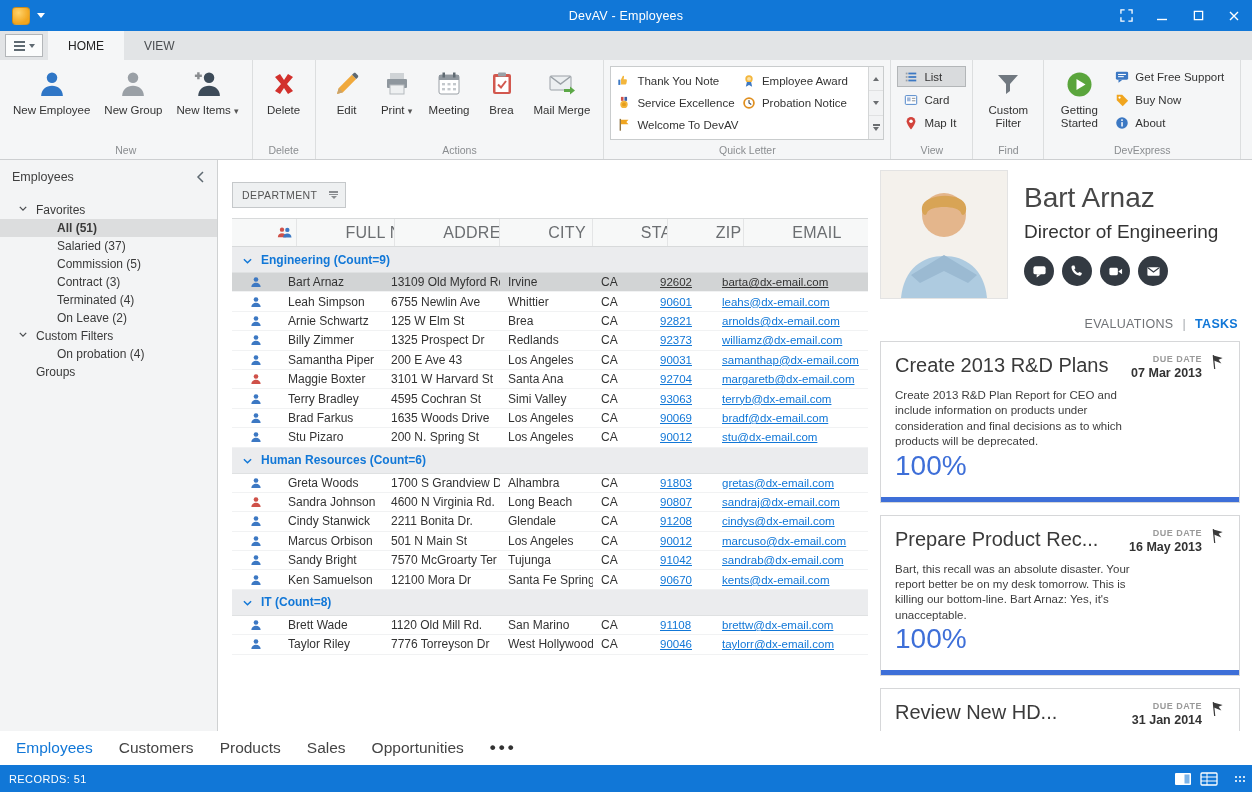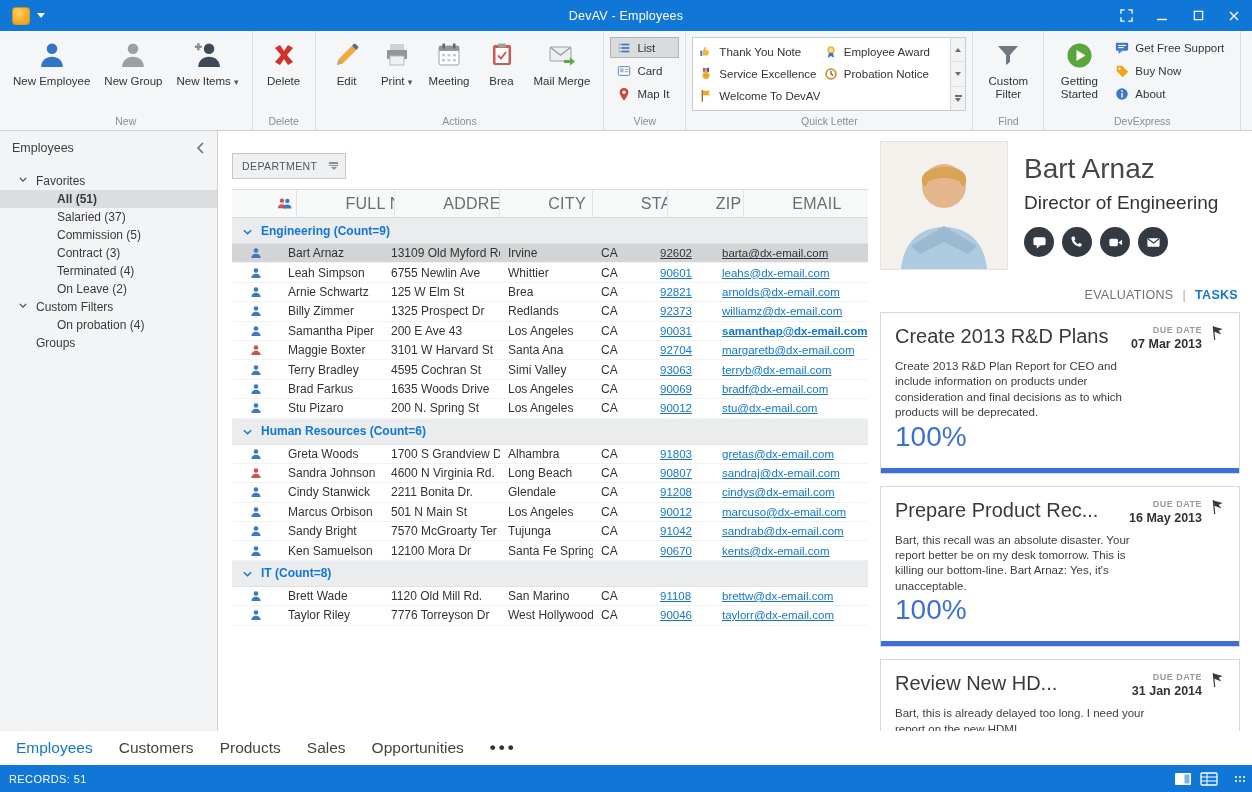--- a/index.html
+++ b/index.html
@@ -152,20 +152,32 @@
           </svg>
         </div>
       <div class="tb-btn">
           <svg width="12" height="12" viewBox="0 0 12 12">
             <path d="M2 2l8 8M10 2l-8 8"></path>
           </svg>
         </div>
     </div>
   </div>
 
+  <div class="tabrow">
+    <div class="appmenu">
+      <span class="bars">
+          <i></i>
+          <i></i>
+          <i></i>
+        </span>
+      <span class="caret-down"></span>
+    </div>
+    <div class="tab active">HOME</div>
+    <div class="tab">VIEW</div>
+  </div>
 
   <div class="ribbon">
 
     <div class="rgroup">
       <div class="rgroup-content">
         <div class="bigbtn">
           <span class="bicon">
               <svg width="28" height="28" viewBox="0 0 16 16">
                 <circle cx="8" cy="4.4" r="3" fill="#2f76c6"></circle>
                 <path d="M1.8 14.8c0-3.5 2.8-5.8 6.2-5.8s6.2 2.3 6.2 5.8z" fill="#2f76c6"></path>
@@ -268,20 +280,82 @@
               <svg width="28" height="26" viewBox="0 0 28 26">
                 <rect x="2" y="5" width="21" height="14" rx="1" fill="#eceff1" stroke="#9aa0a6"></rect>
                 <path d="M2.5 5.5 12.5 13 22.5 5.5" fill="none" stroke="#9aa0a6" stroke-width="1.5"></path>
                 <path d="M16 18h6v-2.5l5 4-5 4V21h-6z" fill="#5ca847"></path>
               </svg>
             </span>
           <span class="blabel">Mail Merge</span>
         </div>
       </div>
       <div class="rgroup-caption">Actions</div>
+    </div>
+
+    <div class="rgroup">
+      <div class="rgroup-content">
+        <div class="gallery">
+          <div class="gal-items">
+            <div class="gal-item">
+              <svg width="14" height="14" viewBox="0 0 16 16">
+                  <path d="M1.5 6.5h2.3v6H1.5z" fill="#3c78c3"></path>
+                  <path d="M4.6 12h4.6c.8 0 1.5-.6 1.6-1.4l.5-2.8a1.4 1.4 0 0 0-1.4-1.7H7.5l.5-2.4A1.3 1.3 0 0 0 6.7 2L4.6 6.3z" fill="#f3b63c"></path>
+                </svg>
+              <span>Thank You Note</span>
+            </div>
+            <div class="gal-item">
+              <svg width="14" height="14" viewBox="0 0 16 16">
+                  <circle cx="8" cy="5.6" r="4.2" fill="#f3b63c"></circle>
+                  <circle cx="8" cy="5.6" r="2.2" fill="#fbe1a6"></circle>
+                  <path d="M5.6 9 4.4 14.5l3.6-2 3.6 2L10.4 9z" fill="#3c78c3"></path>
+                </svg>
+              <span>Employee Award</span>
+            </div>
+            <div class="gal-item">
+              <svg width="14" height="14" viewBox="0 0 16 16">
+                  <path d="M4.5 1h3v4.5h-3z" fill="#cf5149"></path>
+                  <path d="M8.5 1h3v4.5h-3z" fill="#3c5ea0"></path>
+                  <circle cx="8" cy="9.6" r="4.2" fill="#f3b63c"></circle>
+                  <circle cx="8" cy="9.6" r="2.2" fill="#e59d1a"></circle>
+                </svg>
+              <span>Service Excellence</span>
+            </div>
+            <div class="gal-item">
+              <svg width="14" height="14" viewBox="0 0 16 16">
+                  <circle cx="8" cy="8" r="5.6" fill="#fff" stroke="#e08f1f" stroke-width="2"></circle>
+                  <path d="M8 4.6V8l2.6 1.6" stroke="#44505a" stroke-width="1.3" fill="none"></path>
+                </svg>
+              <span>Probation Notice</span>
+            </div>
+            <div class="gal-item">
+              <svg width="14" height="14" viewBox="0 0 16 16">
+                  <rect x="3" y="1" width="1.5" height="13.5" fill="#8a6d3b"></rect>
+                  <path d="M4.5 2h8.6l-2.4 2.6 2.4 2.6H4.5z" fill="#f0a51f"></path>
+                </svg>
+              <span>Welcome To DevAV</span>
+            </div>
+          </div>
+          <div class="gal-scroll">
+            <div class="gal-sbtn">
+                <span class="tri-up"></span>
+              </div>
+            <div class="gal-sbtn">
+                <span class="tri-down"></span>
+              </div>
+            <div class="gal-sbtn">
+                <span class="tri-more">
+                  <i></i>
+                  <span class="tri-down"></span>
+                </span>
+              </div>
+          </div>
+        </div>
+      </div>
+      <div class="rgroup-caption">Quick Letter</div>
     </div>
 
     <div class="rgroup">
       <div class="rgroup-content">
         <div class="stack">
           <div class="smallbtn sel">
             <svg width="14" height="14" viewBox="0 0 16 16">
                 <g fill="#3c78c3">
                   <rect x="5" y="3" width="9" height="2"></rect>
                   <rect x="5" y="7" width="9" height="2"></rect>
@@ -311,82 +385,20 @@
               </svg>
             <span>Map It</span>
           </div>
         </div>
       </div>
       <div class="rgroup-caption">View</div>
     </div>
 
     <div class="rgroup">
       <div class="rgroup-content">
-        <div class="gallery">
-          <div class="gal-items">
-            <div class="gal-item">
-              <svg width="14" height="14" viewBox="0 0 16 16">
-                  <path d="M1.5 6.5h2.3v6H1.5z" fill="#3c78c3"></path>
-                  <path d="M4.6 12h4.6c.8 0 1.5-.6 1.6-1.4l.5-2.8a1.4 1.4 0 0 0-1.4-1.7H7.5l.5-2.4A1.3 1.3 0 0 0 6.7 2L4.6 6.3z" fill="#f3b63c"></path>
-                </svg>
-              <span>Thank You Note</span>
-            </div>
-            <div class="gal-item">
-              <svg width="14" height="14" viewBox="0 0 16 16">
-                  <circle cx="8" cy="5.6" r="4.2" fill="#f3b63c"></circle>
-                  <circle cx="8" cy="5.6" r="2.2" fill="#fbe1a6"></circle>
-                  <path d="M5.6 9 4.4 14.5l3.6-2 3.6 2L10.4 9z" fill="#3c78c3"></path>
-                </svg>
-              <span>Employee Award</span>
-            </div>
-            <div class="gal-item">
-              <svg width="14" height="14" viewBox="0 0 16 16">
-                  <path d="M4.5 1h3v4.5h-3z" fill="#cf5149"></path>
-                  <path d="M8.5 1h3v4.5h-3z" fill="#3c5ea0"></path>
-                  <circle cx="8" cy="9.6" r="4.2" fill="#f3b63c"></circle>
-                  <circle cx="8" cy="9.6" r="2.2" fill="#e59d1a"></circle>
-                </svg>
-              <span>Service Excellence</span>
-            </div>
-            <div class="gal-item">
-              <svg width="14" height="14" viewBox="0 0 16 16">
-                  <circle cx="8" cy="8" r="5.6" fill="#fff" stroke="#e08f1f" stroke-width="2"></circle>
-                  <path d="M8 4.6V8l2.6 1.6" stroke="#44505a" stroke-width="1.3" fill="none"></path>
-                </svg>
-              <span>Probation Notice</span>
-            </div>
-            <div class="gal-item">
-              <svg width="14" height="14" viewBox="0 0 16 16">
-                  <rect x="3" y="1" width="1.5" height="13.5" fill="#8a6d3b"></rect>
-                  <path d="M4.5 2h8.6l-2.4 2.6 2.4 2.6H4.5z" fill="#f0a51f"></path>
-                </svg>
-              <span>Welcome To DevAV</span>
-            </div>
-          </div>
-          <div class="gal-scroll">
-            <div class="gal-sbtn">
-                <span class="tri-up"></span>
-              </div>
-            <div class="gal-sbtn">
-                <span class="tri-down"></span>
-              </div>
-            <div class="gal-sbtn">
-                <span class="tri-more">
-                  <i></i>
-                  <span class="tri-down"></span>
-                </span>
-              </div>
-          </div>
-        </div>
-      </div>
-      <div class="rgroup-caption">Quick Letter</div>
-    </div>
-
-    <div class="rgroup">
-      <div class="rgroup-content">
         <div class="bigbtn narrow">
           <span class="bicon">
               <svg width="24" height="24" viewBox="0 0 24 24">
                 <path d="M2 3h20l-8 9v7l-4 3v-10z" fill="#707880"></path>
               </svg>
             </span>
           <span class="blabel">Custom Filter</span>
         </div>
       </div>
       <div class="rgroup-caption">Find</div>
@@ -590,21 +602,21 @@
                 <svg width="12" height="12" viewBox="0 0 16 16">
                   <circle cx="8" cy="4.6" r="3.1" fill="#3c78c3"></circle>
                   <path d="M1.8 14.6c0-3.4 2.8-5.6 6.2-5.6s6.2 2.2 6.2 5.6z" fill="#3c78c3"></path>
                 </svg>
               </div>
               <div class="gcell" style="width: 103px;">Samantha Piper</div>
               <div class="gcell" style="width: 117px;">200 E Ave 43</div>
               <div class="gcell" style="width: 93px;">Los Angeles</div>
               <div class="gcell" style="width: 59px;">CA</div>
               <div class="gcell" style="width: 62px;"><span class="glink">90031</span></div>
-              <div class="gcell" style="width: 154px; font-weight: bold;"><span class="glink">samanthap@dx-email.com</span></div>
+              <div class="gcell" style="width: 154px;"><span class="glink">samanthap@dx-email.com</span></div>
             </div>
             <div class="grow">
               <div class="gcell icon" style="width: 48px;">
                 <svg width="12" height="12" viewBox="0 0 16 16">
                   <circle cx="8" cy="4.6" r="3.1" fill="#cf5149"></circle>
                   <path d="M1.8 14.6c0-3.4 2.8-5.6 6.2-5.6s6.2 2.2 6.2 5.6z" fill="#cf5149"></path>
                 </svg>
               </div>
               <div class="gcell" style="width: 103px;">Maggie Boxter</div>
               <div class="gcell" style="width: 117px;">3101 W Harvard St</div>

